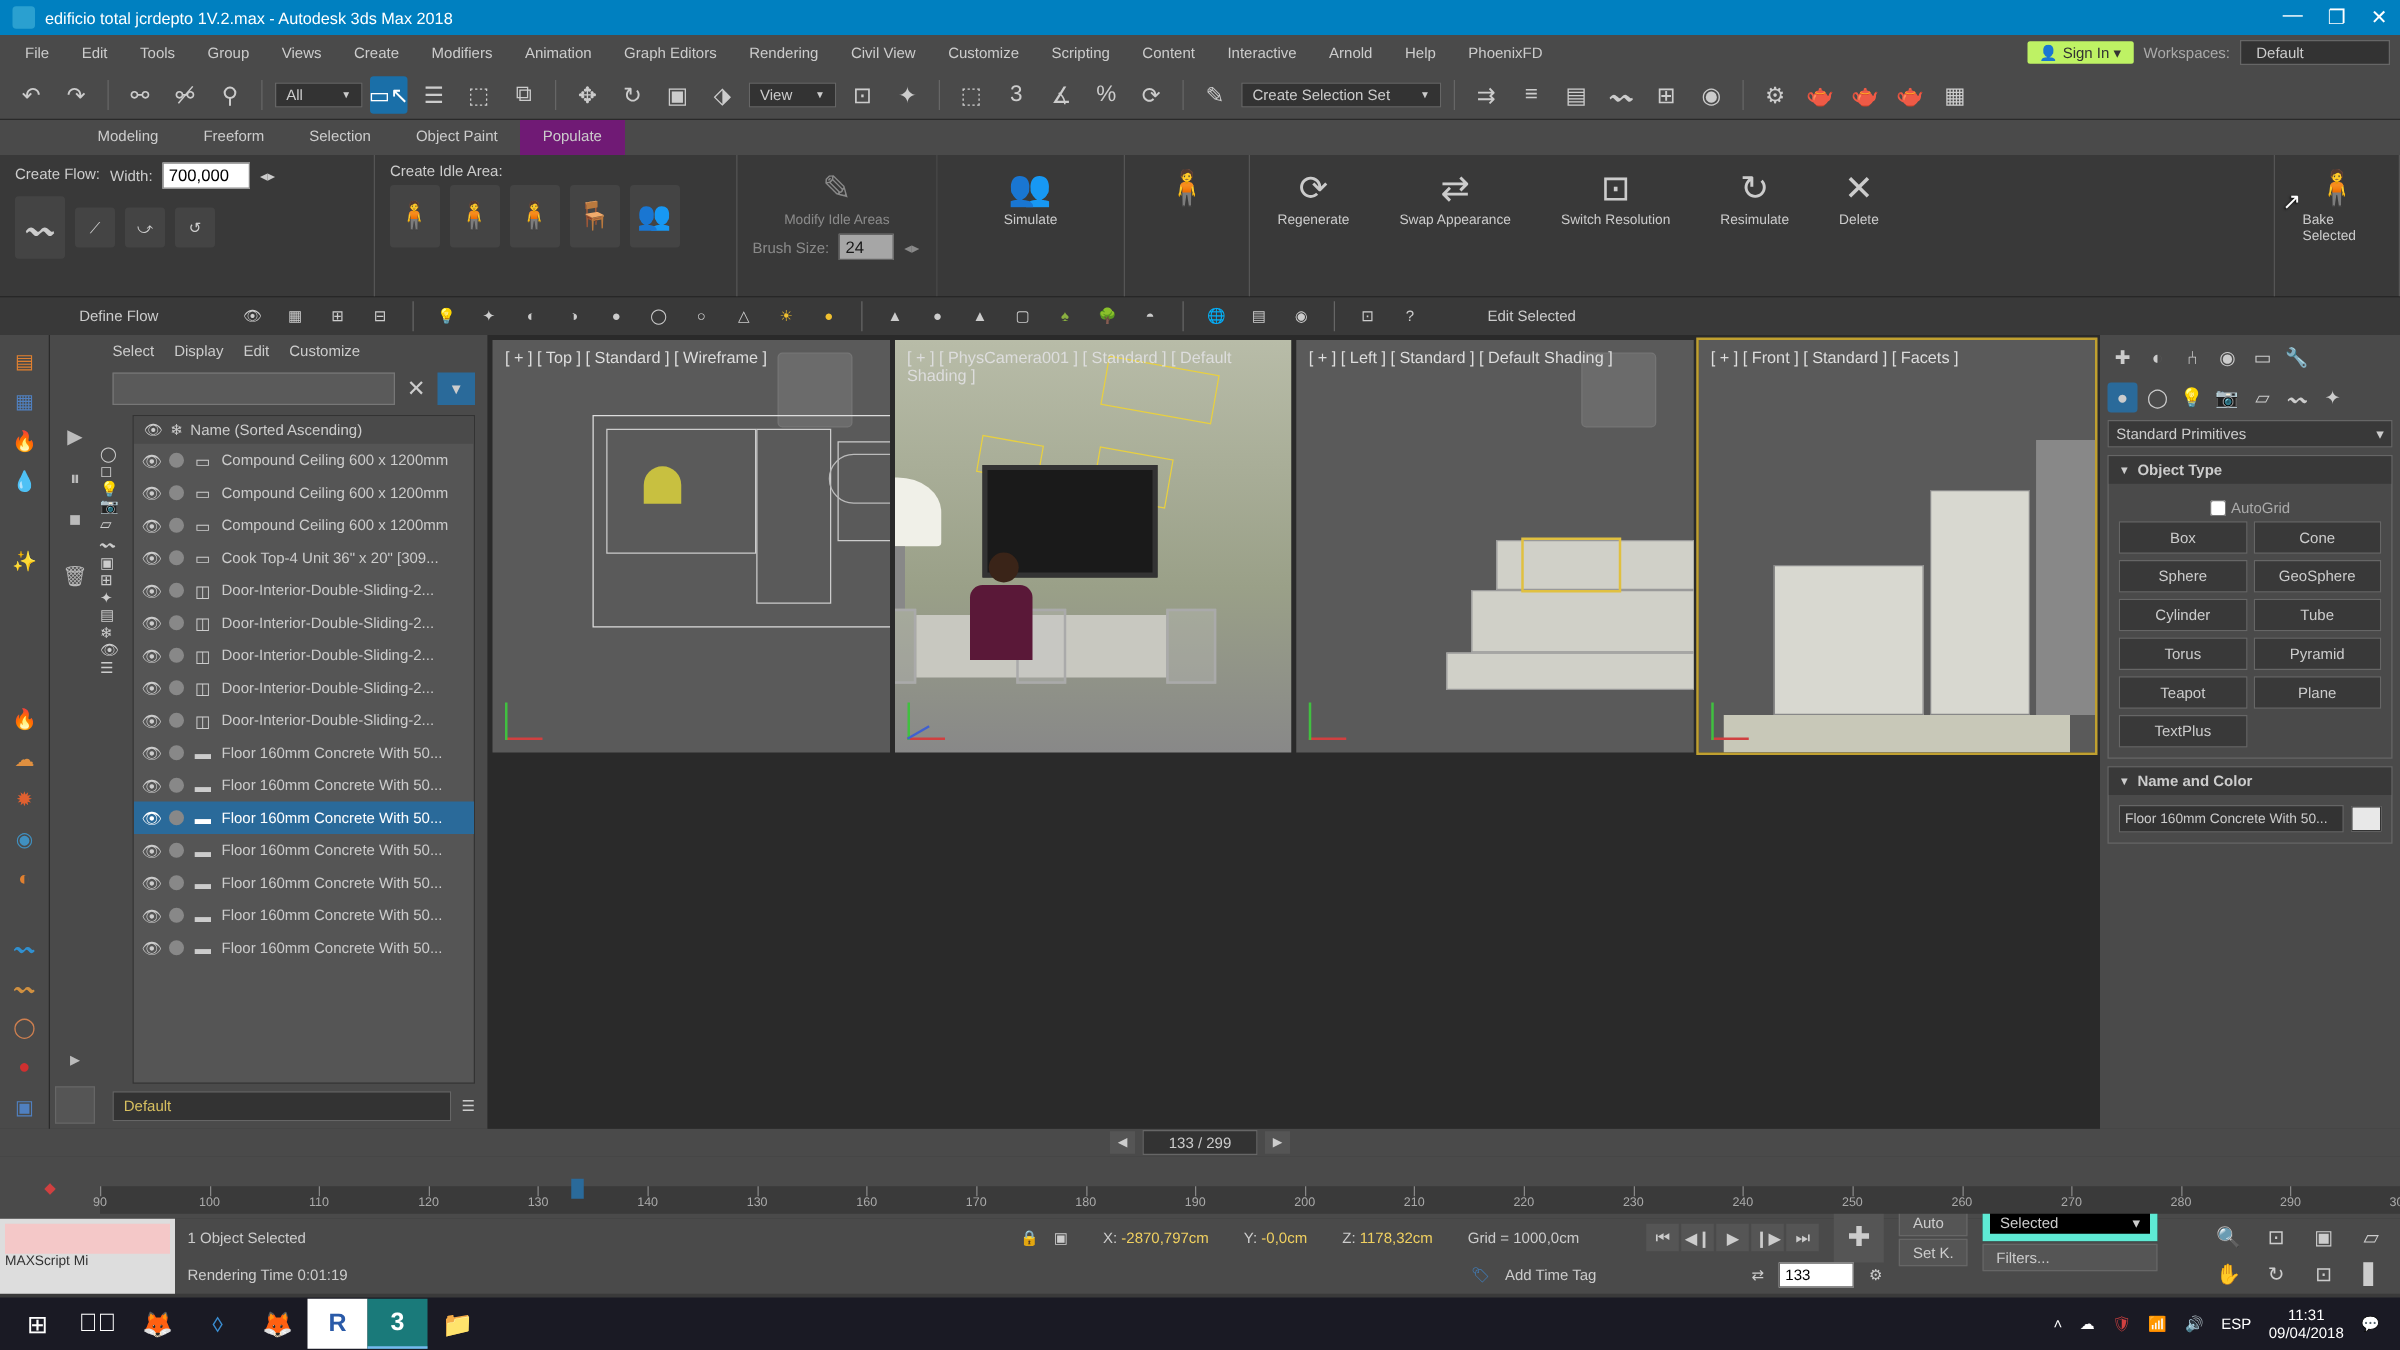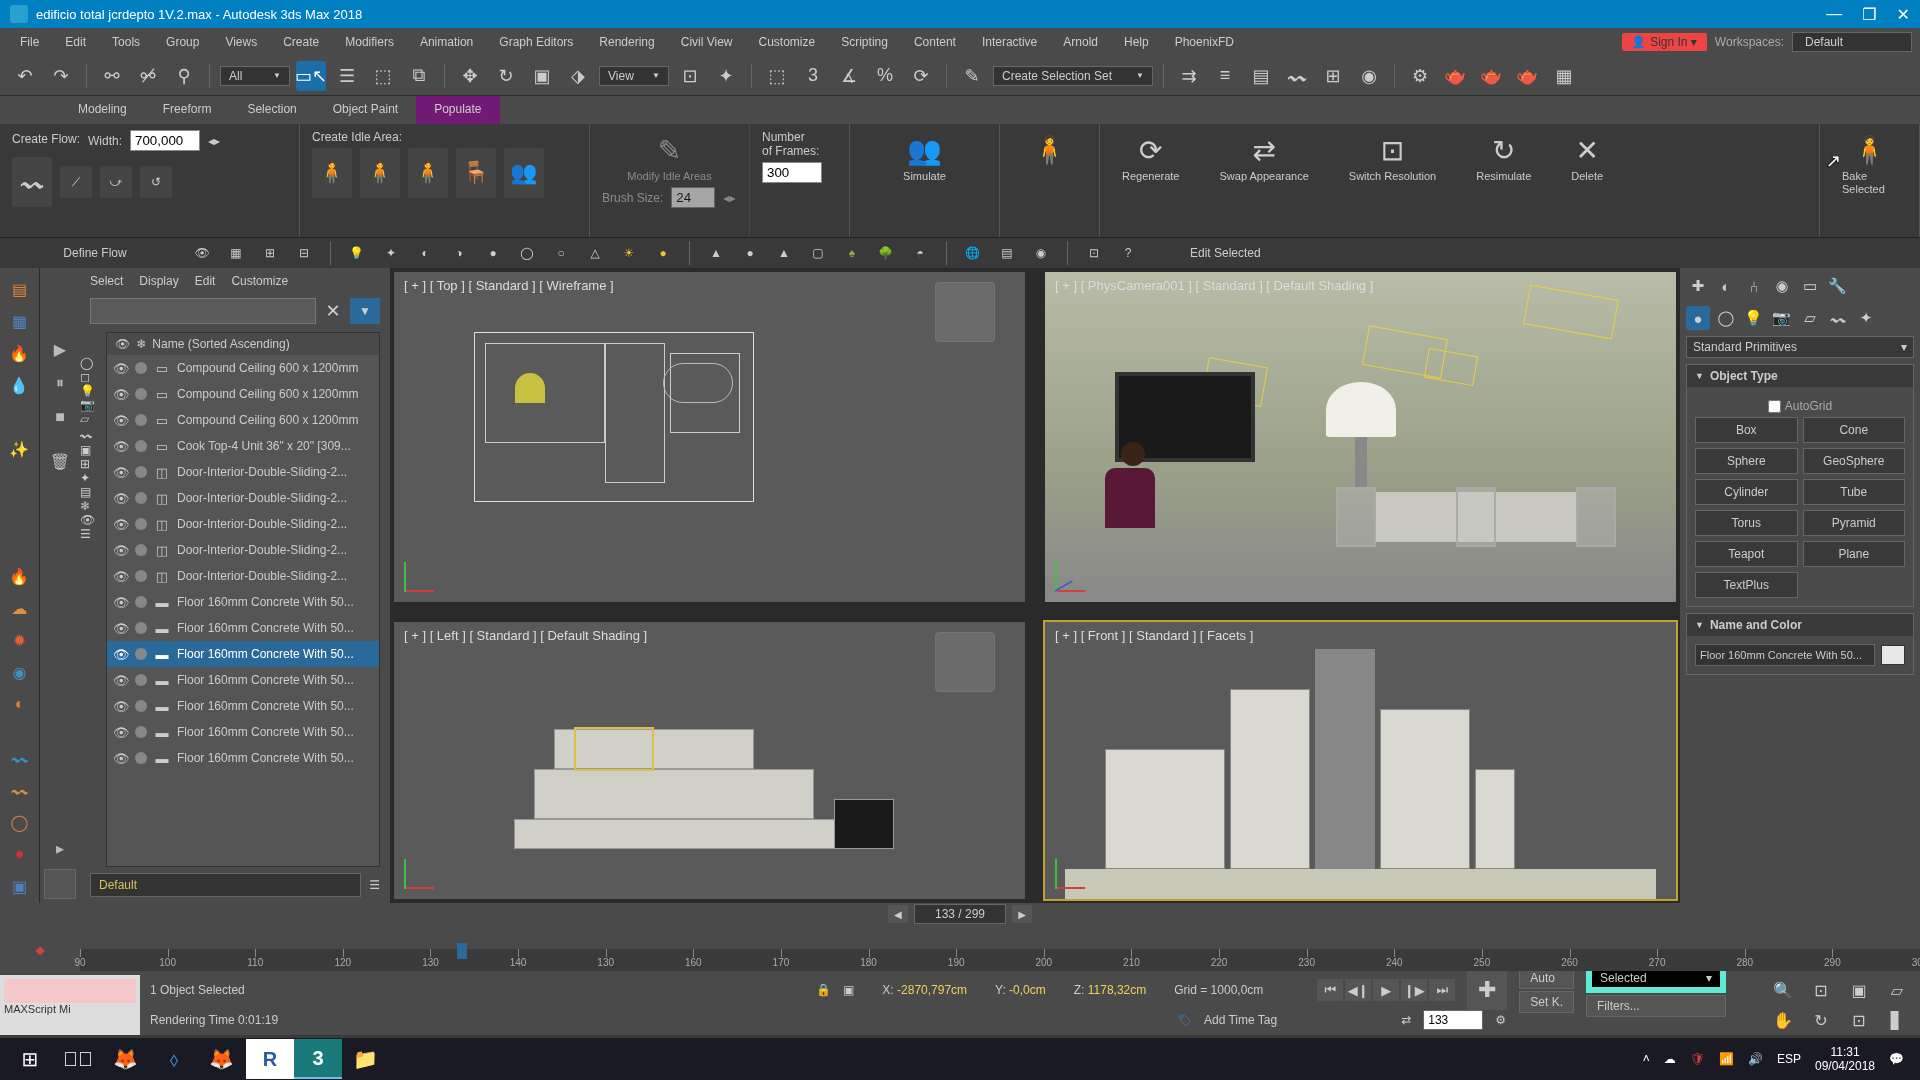--- a/index.html
+++ b/index.html
@@ -4,21 +4,21 @@
 <style>
 * { margin:0; padding:0; box-sizing:border-box; font-family:"Segoe UI",Arial,sans-serif; user-select:none; }
 body { width:1920px; height:1080px; background:#3a3a3a; overflow:hidden; font-size:12px; color:#ccc; }
 .titlebar { height:28px; background:#0080c0; display:flex; align-items:center; padding:0 10px; color:#fff; font-size:13px; }
 .titlebar .icon { width:18px; height:18px; background:#2aa0d0; border-radius:3px; margin-right:8px; }
 .winctl { margin-left:auto; display:flex; gap:20px; font-size:16px; }
 .winctl span { cursor:pointer; }
 .menubar { height:28px; background:#4a4a4a; display:flex; align-items:center; padding:0 8px; gap:2px; }
 .menubar .m { padding:4px 12px; cursor:pointer; border-radius:3px; }
 .menubar .right { margin-left:auto; display:flex; align-items:center; gap:8px; }
-.signin { background:#ef4444; color:#333; padding:2px 10px; border-radius:2px; font-size:12px; }
+.signin { background:#bef264; color:#333; padding:2px 10px; border-radius:2px; font-size:12px; }
 .wslabel { color:#aaa; }
 .wsbox { background:#333; border:1px solid #666; padding:2px 12px; min-width:120px; }
 .maintool { height:40px; background:#4a4a4a; display:flex; align-items:center; padding:0 10px; gap:6px; border-bottom:1px solid #2a2a2a; }
 .tbtn { width:30px; height:30px; display:flex; align-items:center; justify-content:center; cursor:pointer; border-radius:3px; font-size:18px; color:#ccc; }
 .tbtn.active { background:#1a6fa8; color:#fff; }
 .sep { width:1px; height:24px; background:#666; margin:0 4px; }
 .dd { background:#333; border:1px solid #666; padding:2px 8px; min-width:70px; display:flex; justify-content:space-between; align-items:center; }
 .dd .arr { font-size:8px; }
 .ribtabs { height:28px; background:#4a4a4a; display:flex; padding-left:60px; }
 .ribtabs .t { padding:6px 18px; cursor:pointer; }
@@ -53,21 +53,21 @@
 .listhead { background:#4a4a4a; padding:4px 8px; font-size:12px; display:flex; align-items:center; gap:6px; }
 .listbody { height:420px; overflow-y:auto; }
 .li { display:flex; align-items:center; padding:2px 0 2px 6px; height:26px; font-size:12px; cursor:pointer; gap:6px; }
 .li.sel { background:#2a6a9a; color:#fff; }
 .li .eye { width:16px; font-size:13px; }
 .li .dot { width:12px; height:12px; border-radius:50%; background:#888; }
 .li .tico { width:18px; text-align:center; font-size:13px; }
 .li .name { white-space:nowrap; overflow:hidden; text-overflow:ellipsis; flex:1; }
 .defbar { display:flex; padding:6px 10px; gap:8px; align-items:center; }
 .defdd { flex:1; background:#333; border:1px solid #666; padding:4px 8px; color:#d8c060; }
-.viewports { flex:1; display:grid; grid-template-columns:1fr 1fr; grid-template-rows:330px 1fr; gap:20px; padding:4px; background:#2a2a2a; }
+.viewports { flex:1; display:grid; grid-template-columns:1fr 1fr 1fr 1fr; grid-template-rows:330px 1fr; gap:4px; padding:4px; background:#2a2a2a; }
 .vp { background:#5a5a5a; position:relative; overflow:hidden; }
 .vp.active { outline:2px solid #c0a030; }
 .vp .lbl { position:absolute; top:6px; left:10px; font-size:13px; color:#ddd; z-index:5; }
 .vp .gizmo { position:absolute; bottom:10px; left:10px; width:40px; height:40px; }
 .gizmo .xax { position:absolute; bottom:0; left:0; width:30px; height:2px; background:#d04040; }
 .gizmo .yax { position:absolute; bottom:0; left:0; width:2px; height:30px; background:#40c040; }
 .gizmo .zax { position:absolute; bottom:0; left:0; width:20px; height:2px; background:#4060d0; transform:rotate(-30deg); transform-origin:left; }
 .viewcube { position:absolute; top:10px; right:30px; width:60px; height:60px; border:1px solid #888; background:#777; border-radius:4px; opacity:0.6; }
 
 .plan { position:absolute; top:60px; left:80px; width:280px; height:170px; border:1px solid #ddd; }
@@ -274,25 +274,20 @@
   </div>
   <div class="ribgroup dim" style="width:160px;opacity:0.55">
     <div class="bigbtn">
       <span class="ico">✎</span>
         <span class="lbl">Modify
 Idle Areas</span>
     </div>
     <div class="row"><span>Brush Size:</span>
       <input class="spin" style="width: 44px;" value="24"> ◂▸
     </div>
-  </div>
-  <div class="ribgroup" style="width:100px">
-    <span class="label" style="white-space:pre-line">Number
-of Frames:</span>
-    <input class="spin" style="width: 60px;" value="300">
   </div>
   <div class="ribgroup" style="width:150px">
     <div class="bigbtn">
       <span class="ico">👥</span>
         <span class="lbl">Simulate</span>
     </div>
   </div>
   <div class="ribgroup" style="width:100px">
     <div class="bigbtn">
         <span class="ico">🧍</span>

